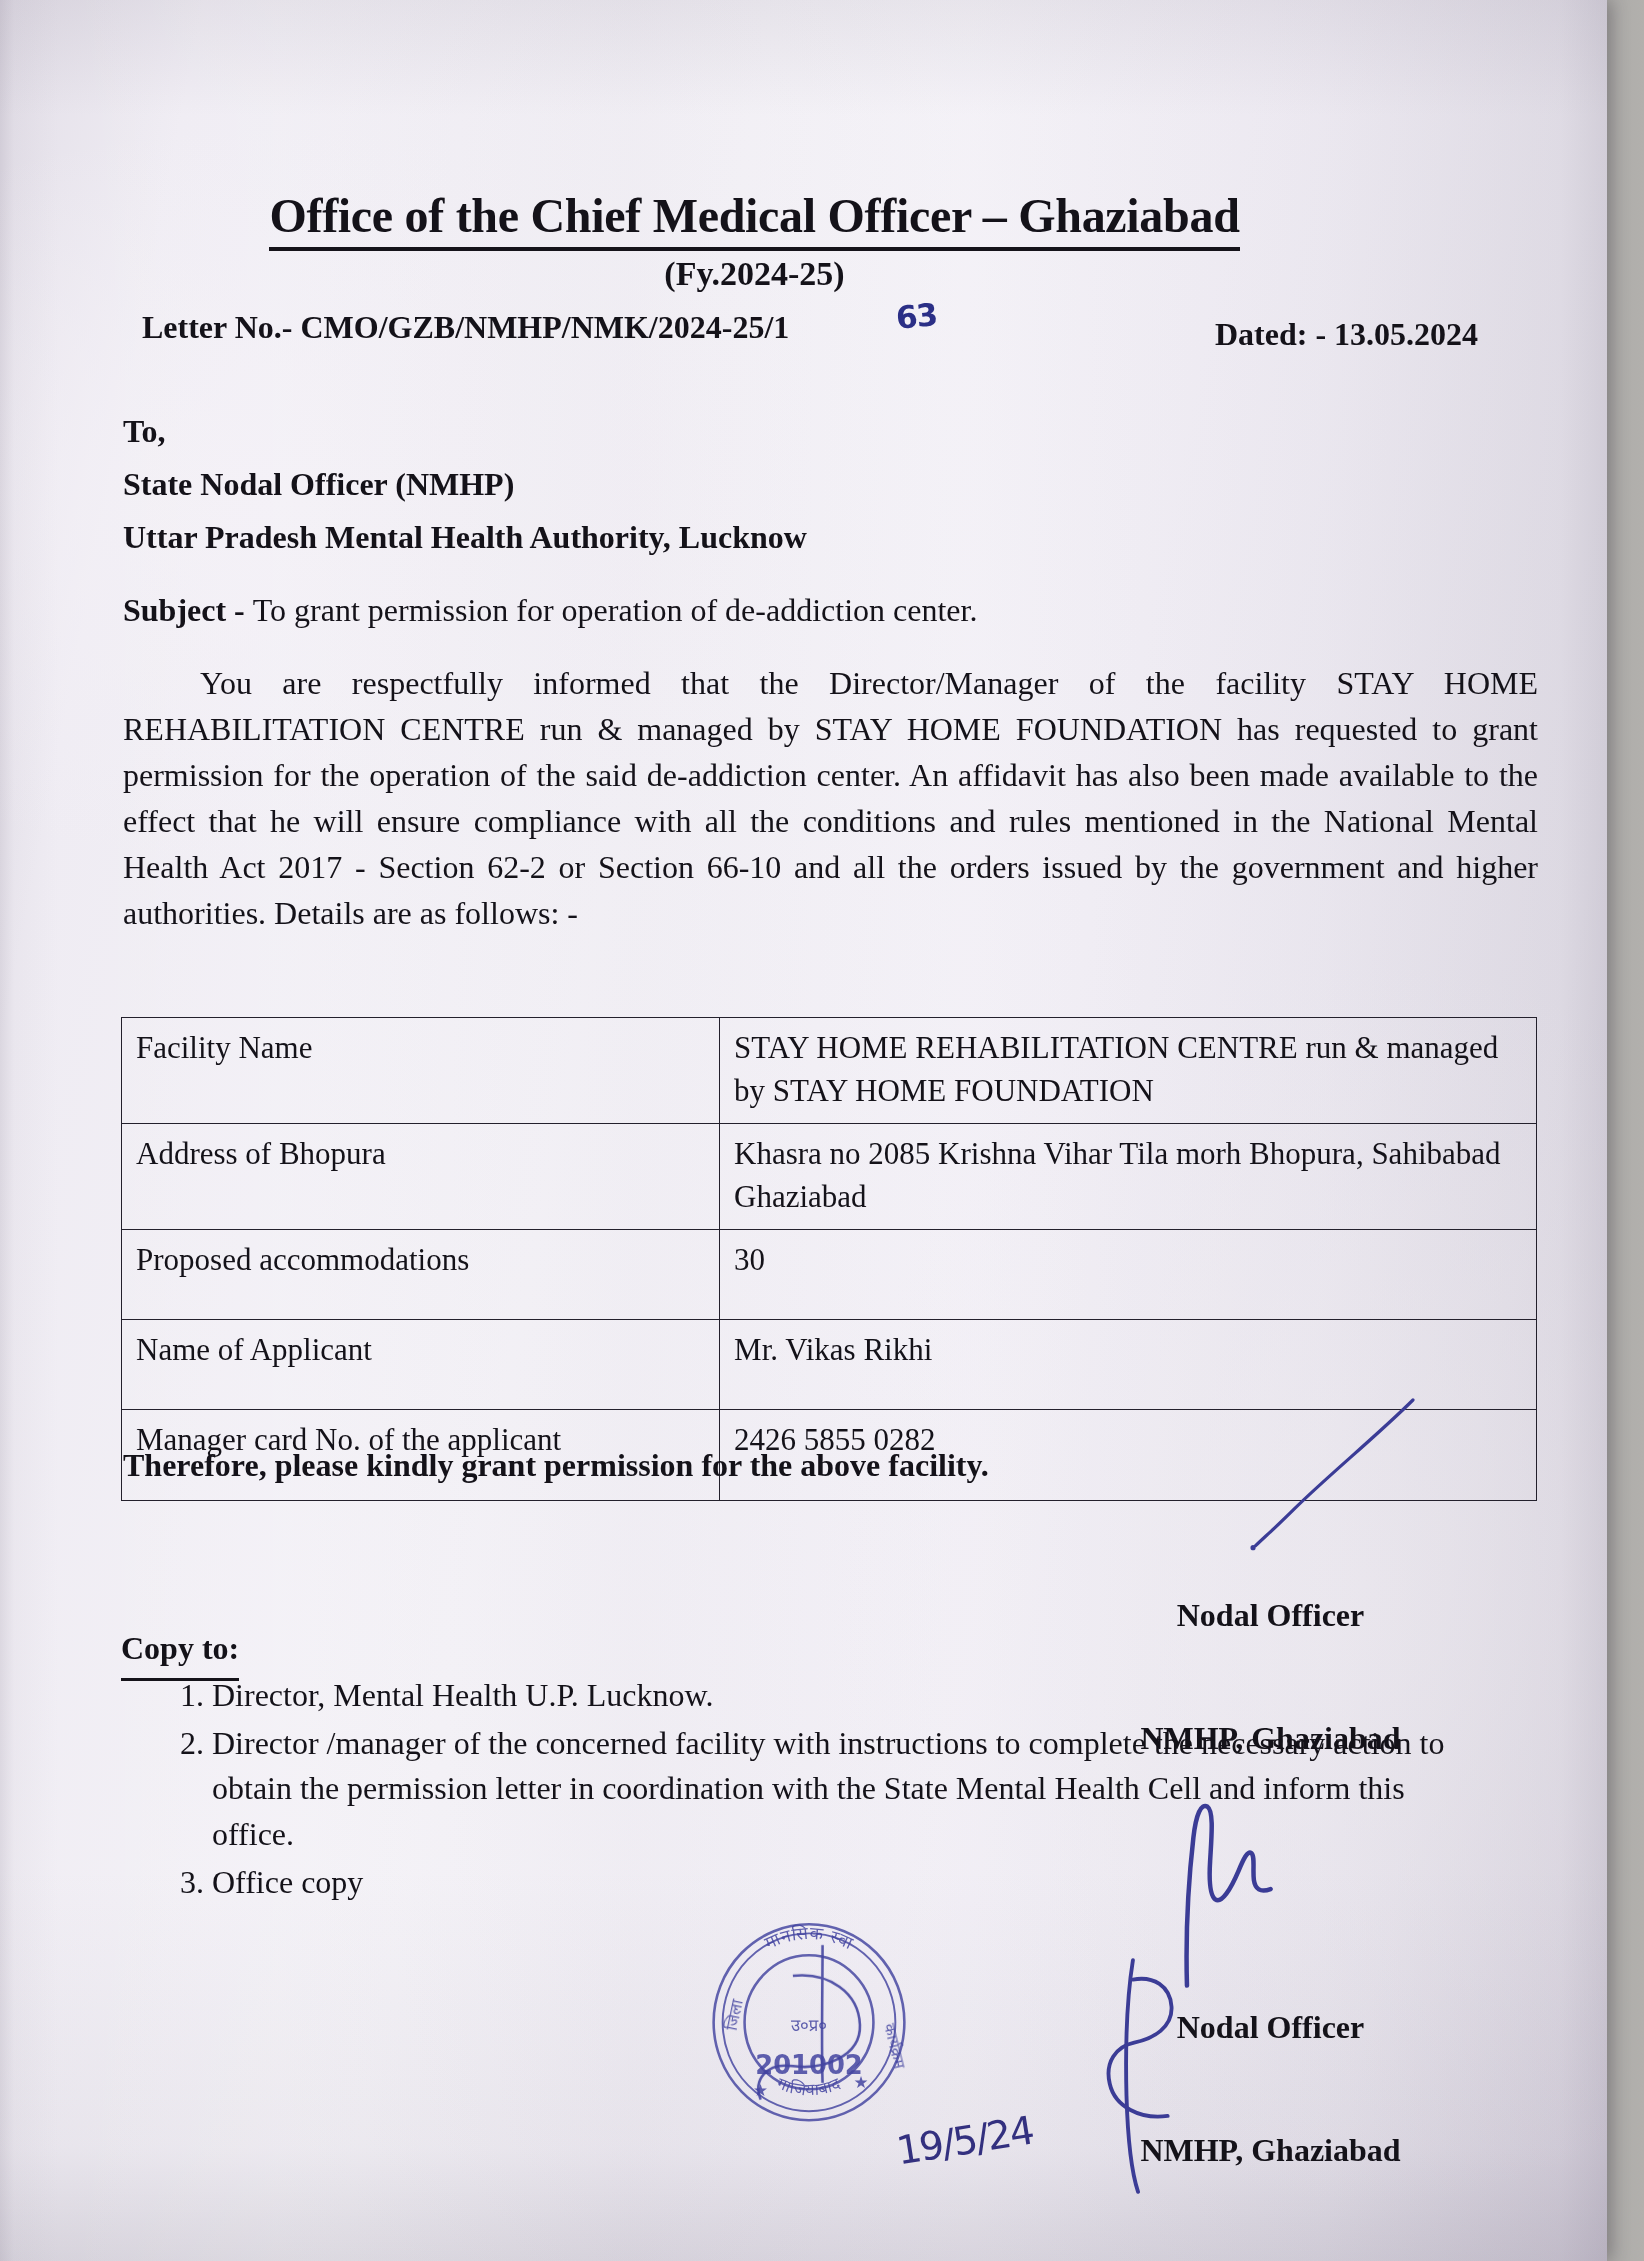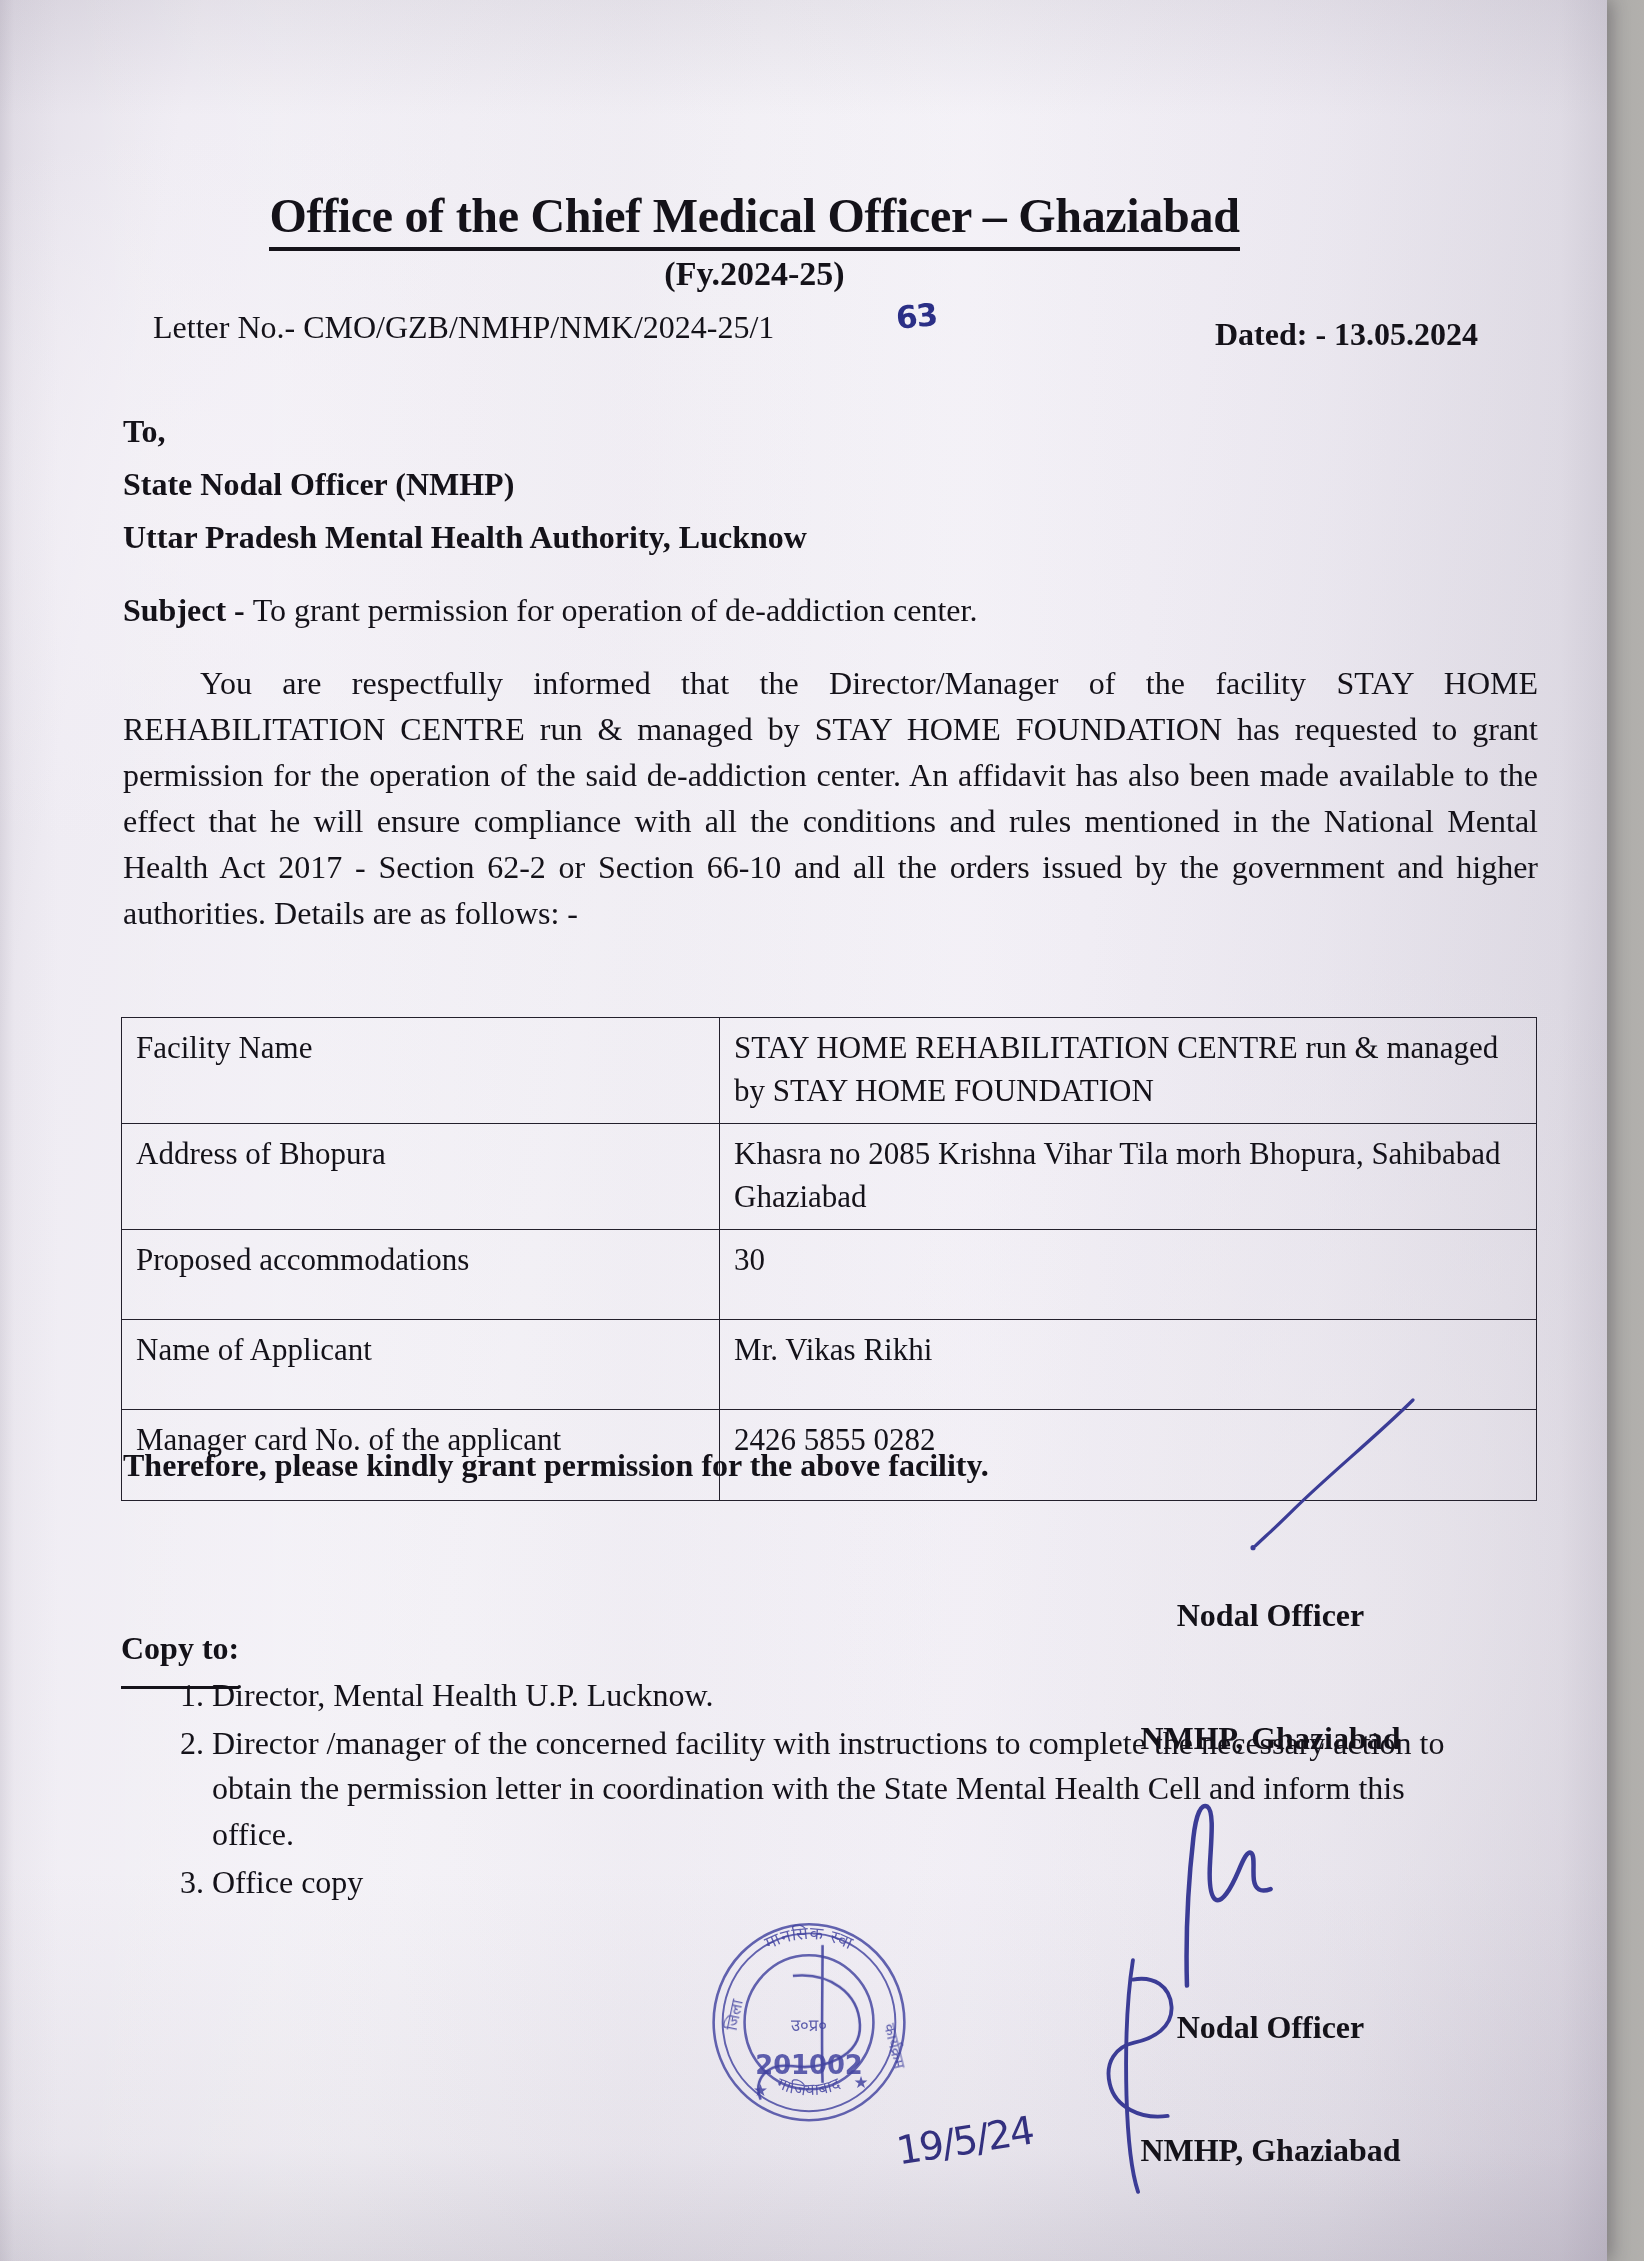--- a/index.html
+++ b/index.html
@@ -86,23 +86,23 @@
     border-bottom: 4.5px solid #15131a;
     padding-bottom: 5.2px;
   }
   #fiscal-year {
     top: 255px; left: 0; width: 1509px;
     text-align: center;
     font-size: 34px;
     font-weight: bold;
   }
   #letter-no {
-    top: 309px; left: 153px;
+    top: 309px; left: 142px;
     font-size: 32px;
-    font-weight: normal;
+    font-weight: bold;
   }
   #letter-no-hand {
     top: 298px; left: 896px;
     font-size: 31px;
     font-family: "DejaVu Sans", sans-serif;
     color: #2b2f86;
     transform: rotate(-6deg);
     font-weight: 600;
     letter-spacing: -1.3px;
   }
@@ -148,21 +148,21 @@
   }
   #details-table td.lbl { width: 593px; }
   #details-table td.val { width: 823px; }
   #details-table tr.tall td { height: 70px; }
 
   
   #therefore     { top: 1447px; left: 123px; font-size: 32px; font-weight: bold; }
   #sign-block-1  { top: 1513px; left: 1122px; font-size: 32px; font-weight: bold; text-align: center; width: 297px; line-height: 1.28; }
 
   #copy-to-label { top: 1630px; left: 121px; font-size: 32px; font-weight: bold; }
-  #copy-to-label span { border-bottom: 3.2px solid #15131a; padding-bottom: 20px; }
+  #copy-to-label span { border-bottom: 3.2px solid #15131a; padding-bottom: 12px; }
 
   #copy-list {
     position: absolute;
     top: 1673px; left: 153px;
     width: 1264px;
     margin: 0;
     padding-left: 59px;
     font-size: 32px;
     line-height: 1.42;
   }

